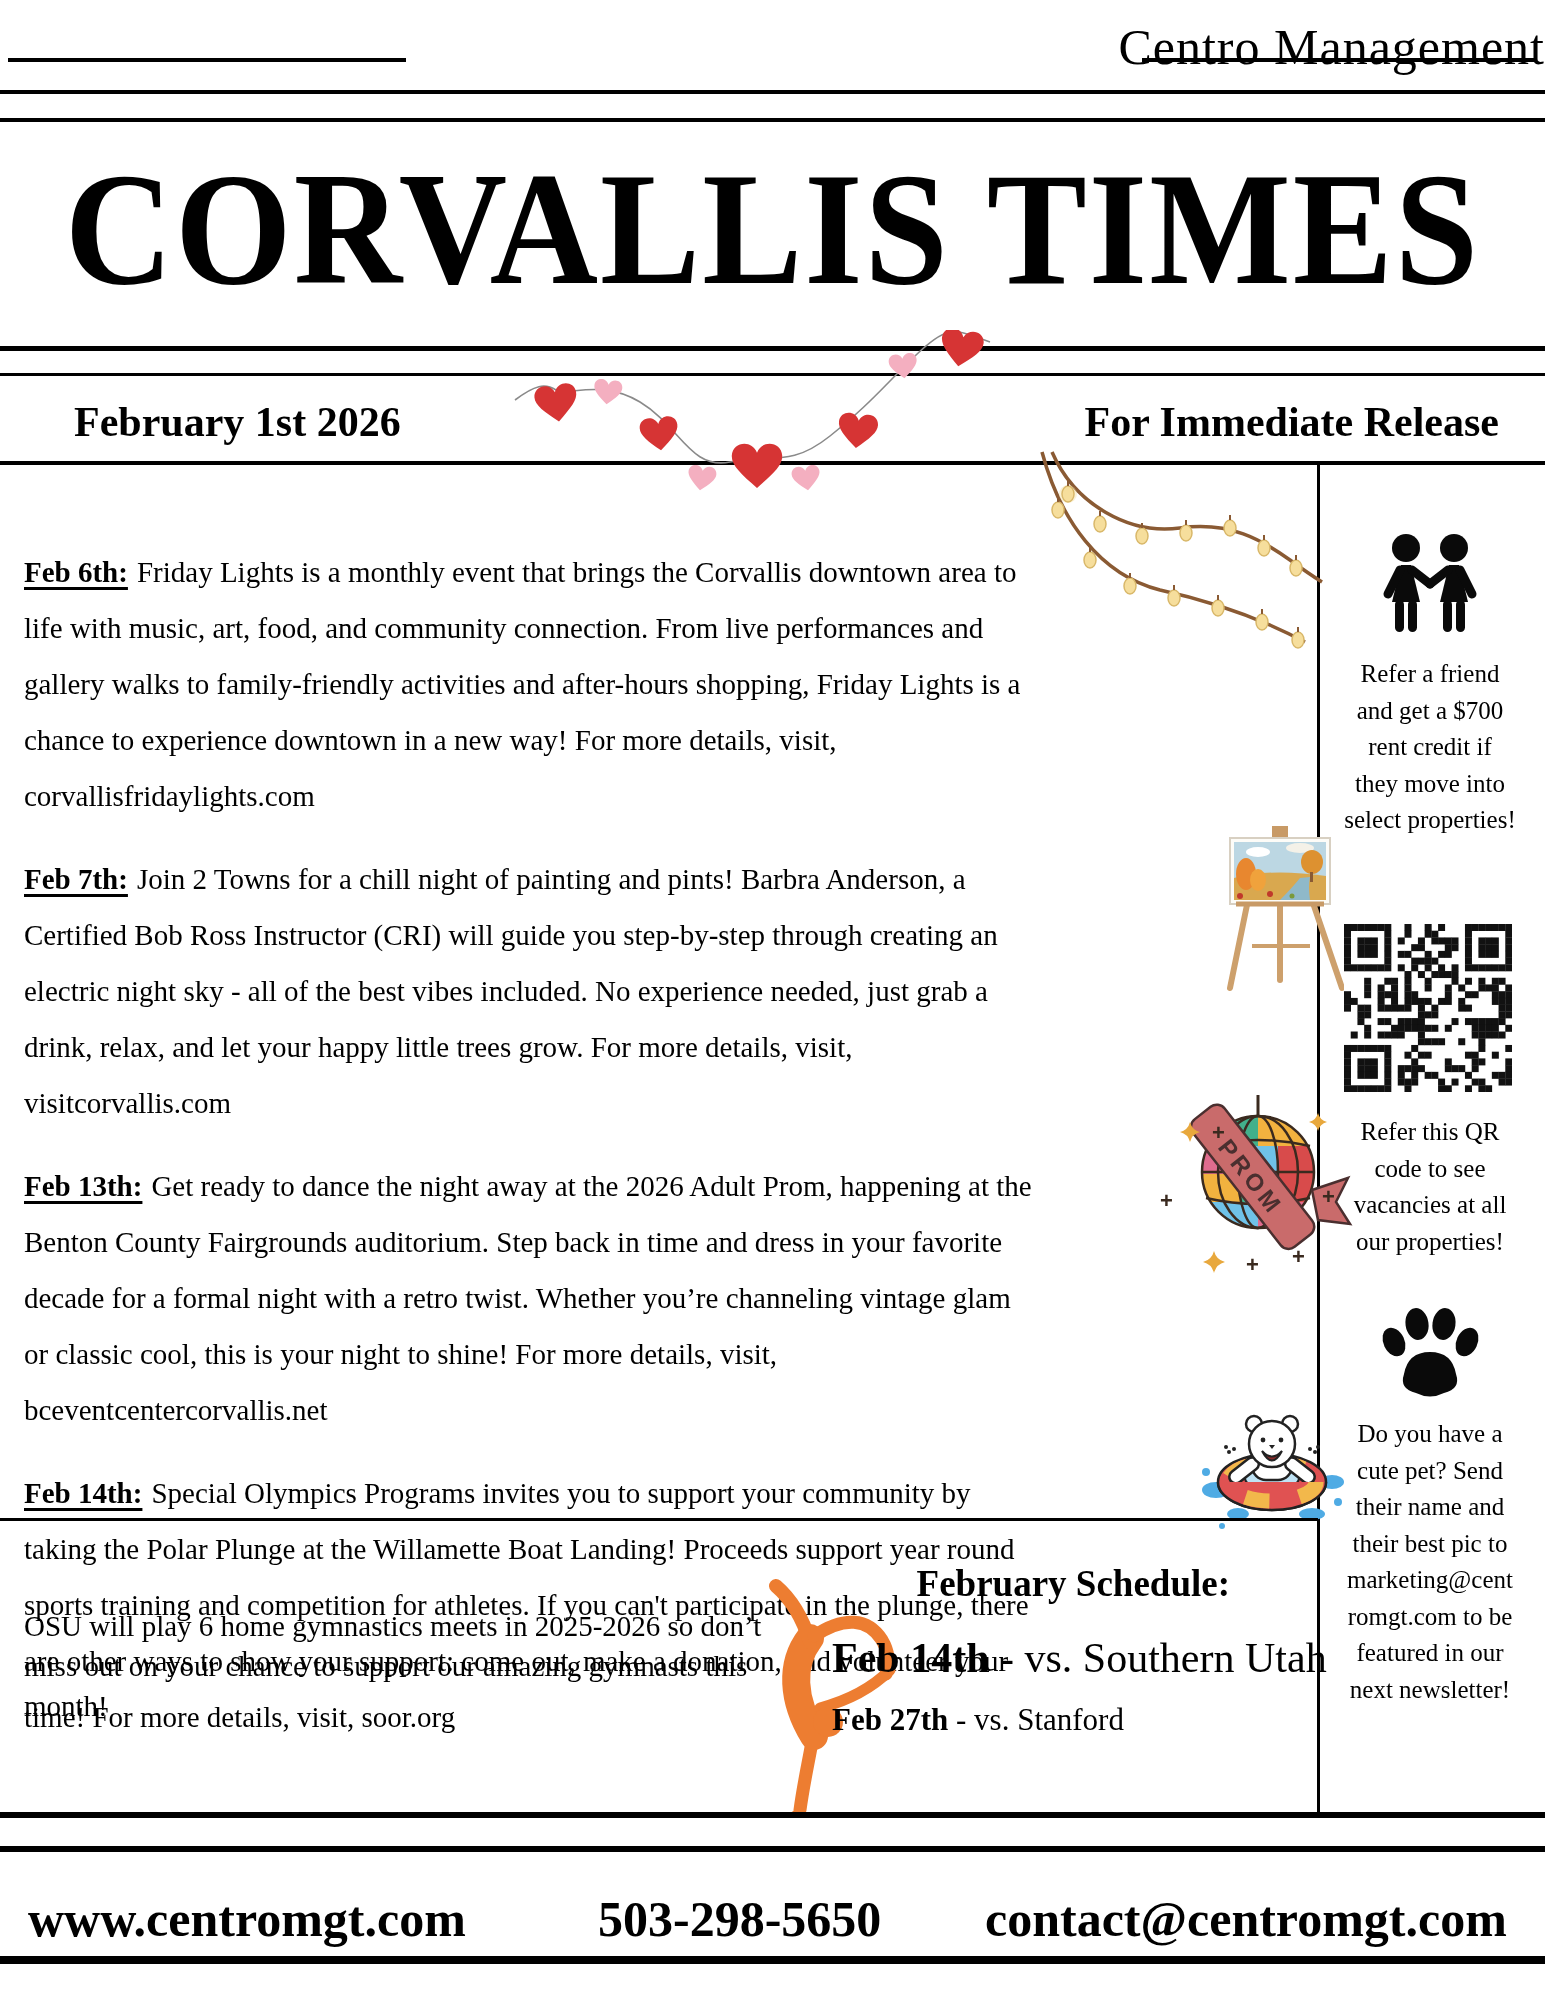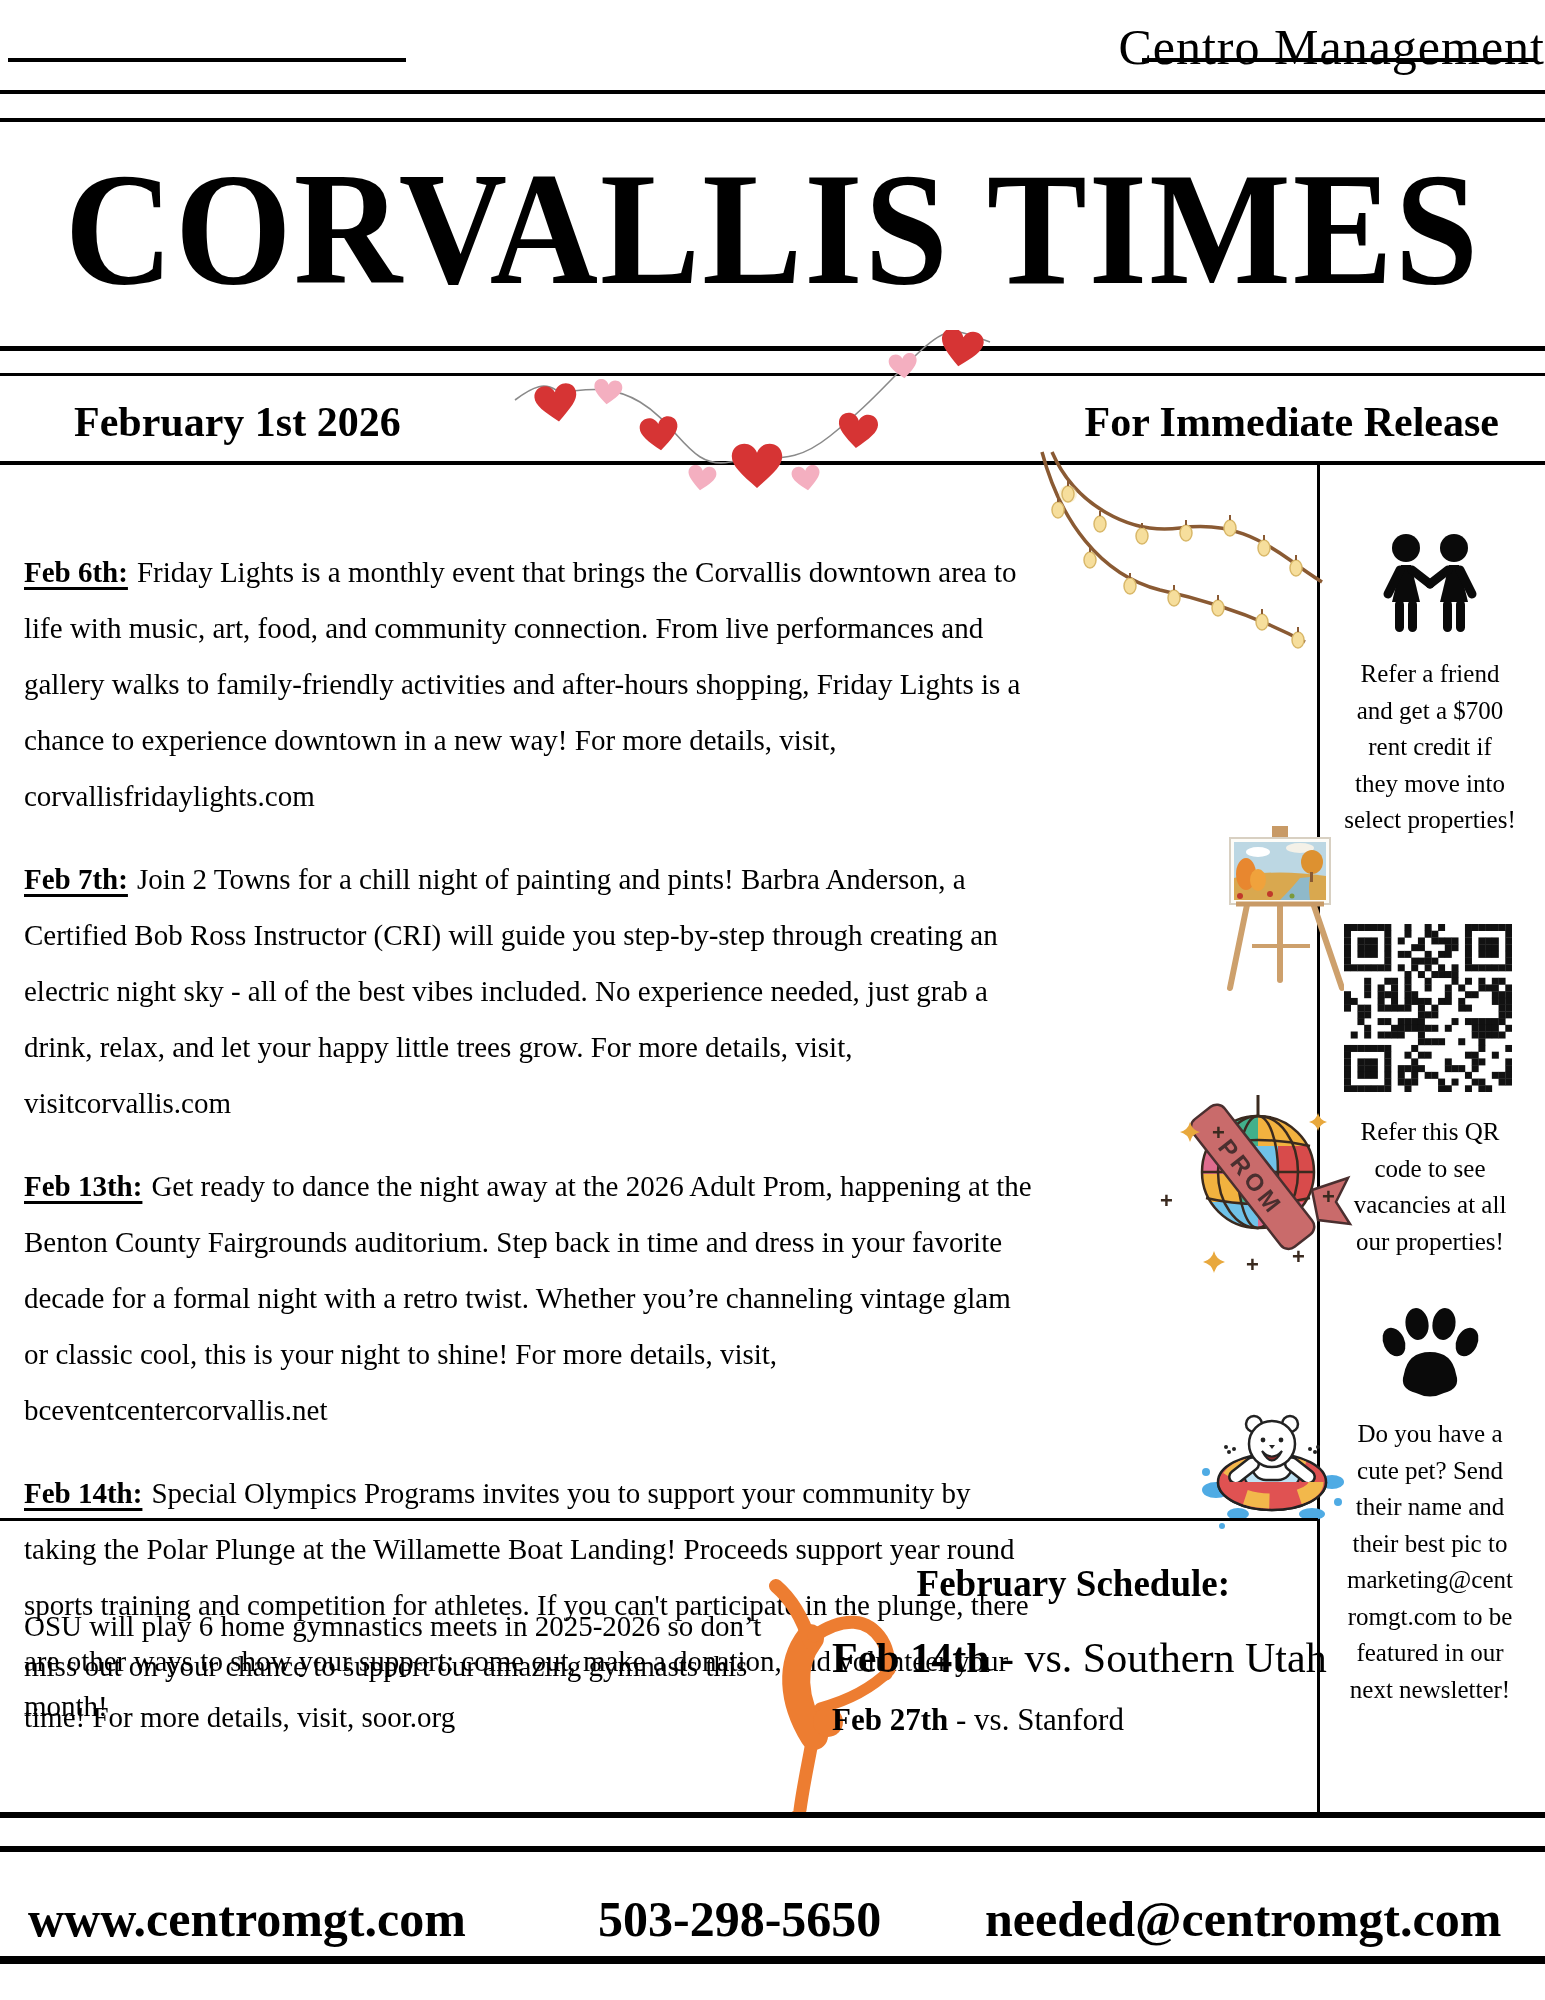--- a/index.html
+++ b/index.html
@@ -623,17 +623,17 @@
 
   <div class="abs sched-heading">February Schedule:</div>
   <div class="abs game1"><span class="game-date">Feb 14th</span><span> - vs. Southern Utah</span></div>
   <div class="abs game2"><span class="game-date">Feb 27th</span><span> - vs. Stanford</span></div>
 
   <div class="hr" style="top:1812px;height:6px;"></div>
   <div class="hr" style="top:1846px;height:6px;"></div>
 
   <div class="abs footer-item f-web">www.centromgt.com</div>
   <div class="abs footer-item f-phone">503-298-5650</div>
-  <div class="abs footer-item f-email">needed@centromgt.com</div>
+  <div class="abs footer-item f-email">contact@centromgt.com</div>
 
   <div class="hr" style="top:1956px;height:8px;"></div>
 
 </div>
 
 </body></html>

